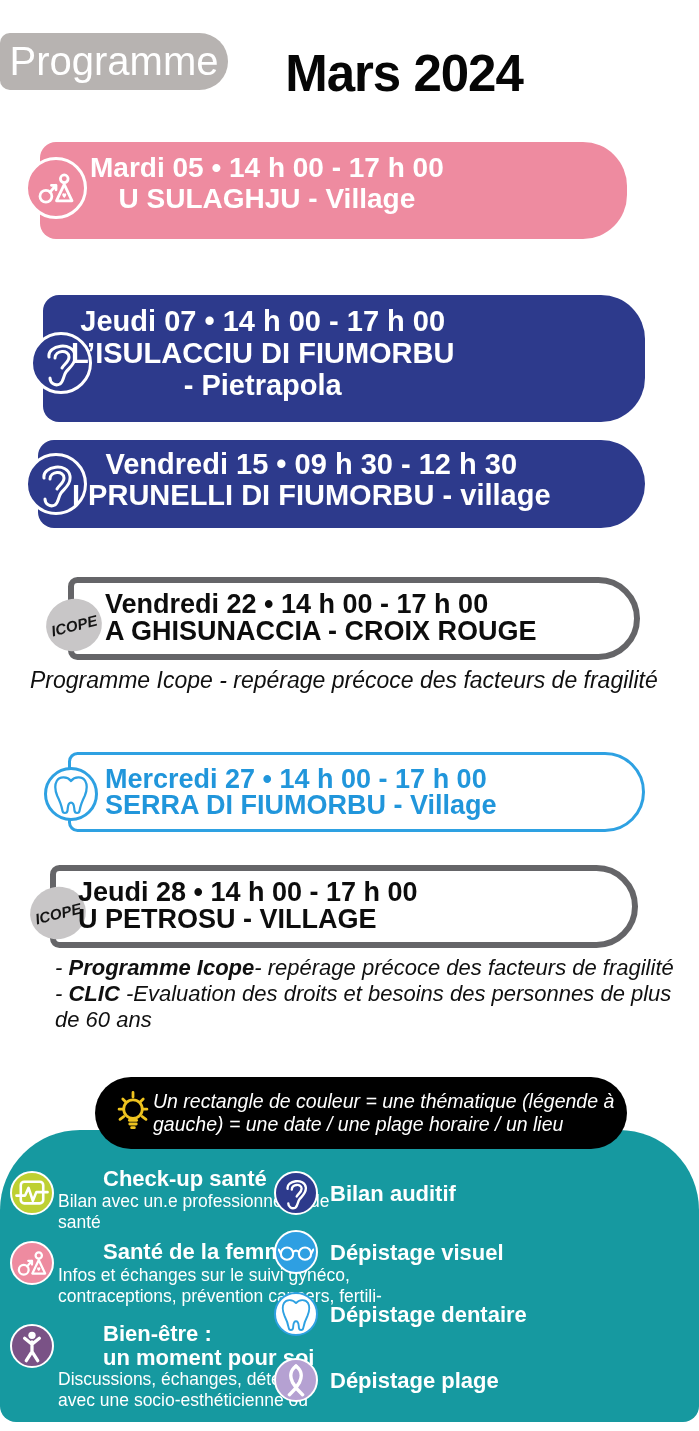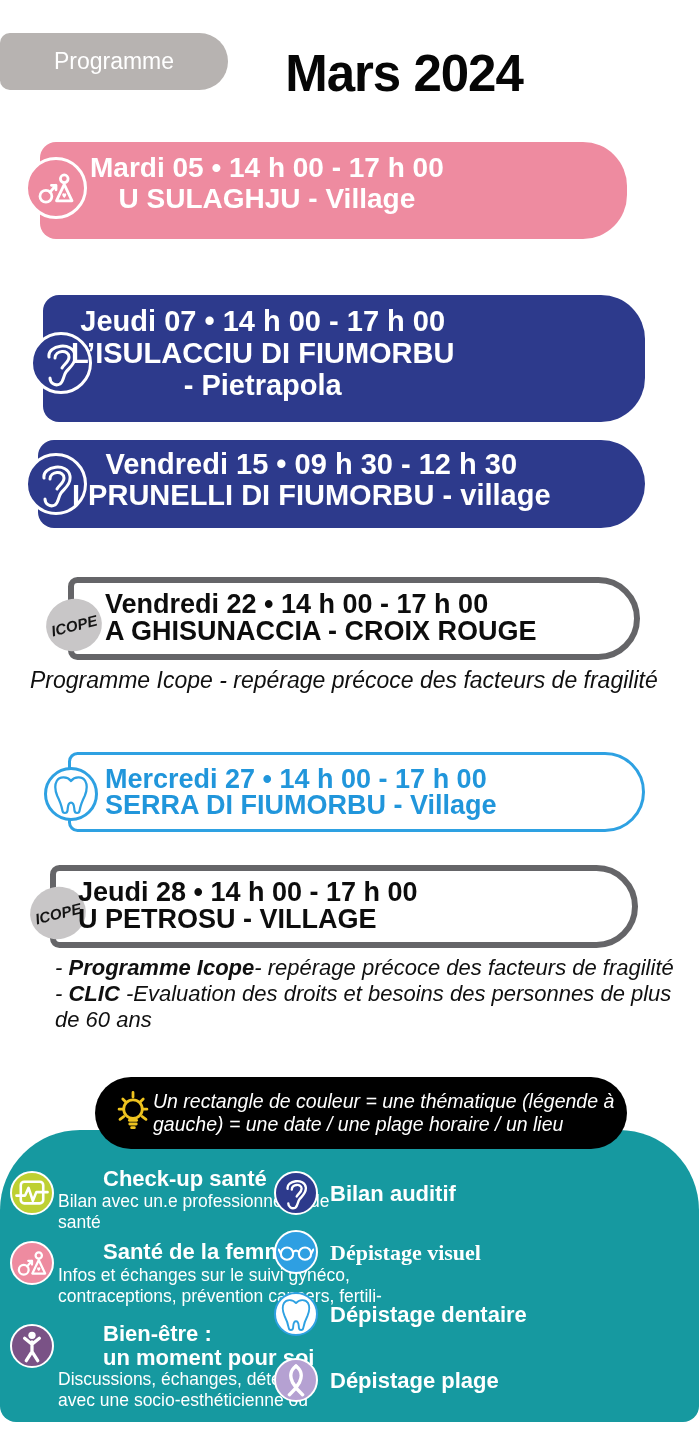--- a/index.html
+++ b/index.html
@@ -6,21 +6,21 @@
   #poster{
     position:relative;width:699px;height:1431px;background:#ffffff;overflow:hidden;
     font-family:"Liberation Sans", sans-serif;
   }
   .abs{position:absolute;}
   .nowrap{white-space:nowrap;}
 
   
   .hdr-badge{
     left:0;top:33px;width:228px;height:57px;background:#b7b3b1;
-    border-radius:10px 29px 29px 10px;color:#ffffff;font-size:23px;
+    border-radius:10px 29px 29px 10px;color:#ffffff;font-size:40px;
     line-height:57px;text-align:center;
   }
   .hdr-title{
     left:268px;top:44px;width:272px;text-align:center;color:#060606;
     font-size:51px;font-weight:bold;letter-spacing:-1px;
   }
 
   
   .banner{border-radius:16px 44px 44px 16px;color:#ffffff;font-weight:bold;}
   .banner .txt{position:absolute;white-space:nowrap;text-align:center;}
@@ -238,21 +238,21 @@
   </div>
   <div class="abs lg-label" style="left:330px;top:1181px;">Bilan auditif</div>
 
   <div class="abs round-icon lg-ic ic-visuel">
     <svg width="36" height="24" viewBox="0 0 44 28" fill="none" stroke="#ffffff" stroke-width="2.6" stroke-linecap="round">
       <circle cx="11" cy="16" r="7.5"></circle>
       <circle cx="33" cy="16" r="7.5"></circle>
       <path d="M 18.5 14 Q 22 10.5 25.5 14 M 3.5 16 L 0.8 11 M 40.5 16 L 43.2 11"></path>
     </svg>
   </div>
-  <div class="abs lg-label" style="left:330px;top:1240px;font-family:Liberation Serif, serif;">Dépistage visuel</div>
+  <div class="abs lg-label" style="left:330px;top:1240px;">Dépistage visuel</div>
 
   <div class="abs round-icon lg-ic ic-dent">
     <svg width="32" height="36" viewBox="0 0 44 48" fill="none" stroke="#2ea1e2" stroke-width="2.6" stroke-linecap="round" stroke-linejoin="round">
       <path d="M 22 9 C 18 4 9 3 5.5 9 C 2 15 4 21 6 26 C 9 32 11 37 12 43 C 12.5 47 17.5 47 18 43 C 18.5 39 18 34 22 34 C 26 34 25.5 39 26 43 C 26.5 47 31.5 47 32 43 C 33 37 35 32 38 26 C 40 21 42 15 38.5 9 C 35 3 26 4 22 9 Z"></path>
     </svg>
   </div>
   <div class="abs lg-label" style="left:330px;top:1302px;">Dépistage dentaire</div>
 
   <div class="abs round-icon lg-ic ic-cancer">
     <svg width="28" height="34" viewBox="0 0 36 44" fill="none" stroke="#ffffff" stroke-width="4.5" stroke-linecap="round">

